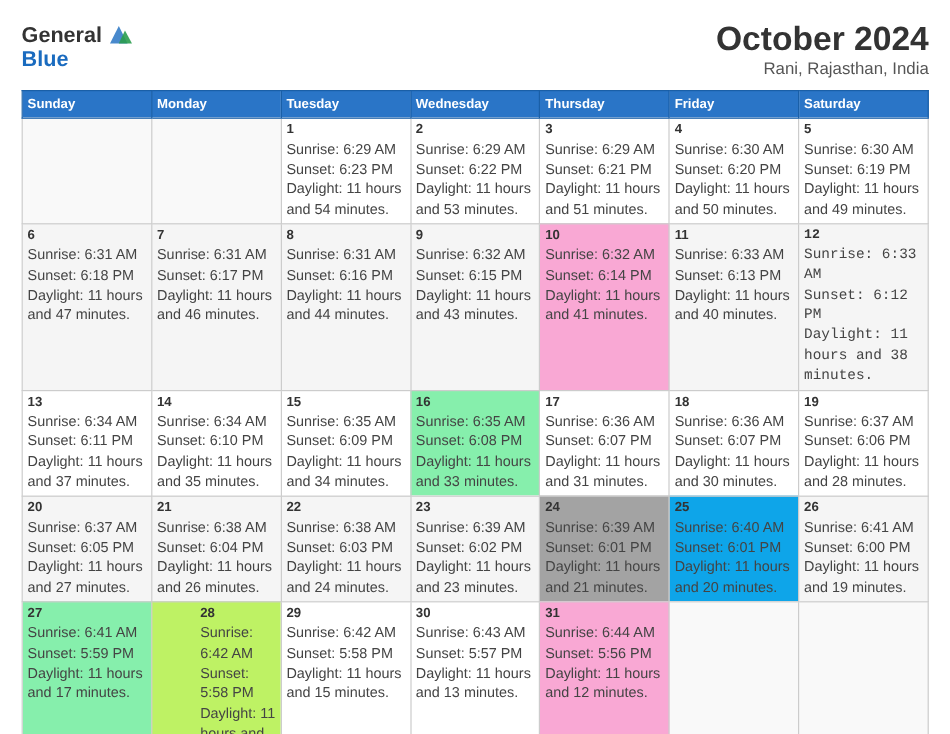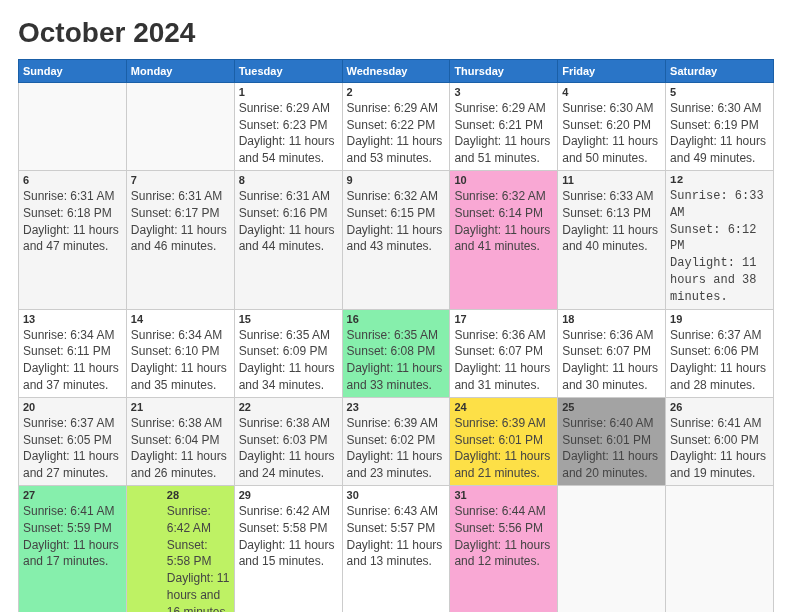--- a/index.html
+++ b/index.html
@@ -95,22 +95,35 @@
       font-size: 12px;
       color: #444;
       line-height: 1.4;
     }
   </style>
 </head>
 <body>
 
 <div class="page">
   <div class="header">
+    <div class="logo-area">
+      <div class="logo-text">
+        <span style="display:flex;align-items:center;">
+          <span class="logo-general">General</span>
+          <svg class="logo-icon" viewBox="0 0 30 30" xmlns="http://www.w3.org/2000/svg">
+            <polygon points="5,25 15,5 25,25" fill="#1a6bbf" opacity="0.8"></polygon>
+            <polygon points="15,25 22,10 30,25" fill="#2a9d4e" opacity="0.9"></polygon>
+          </svg>
+        </span>
+        <span class="logo-blue">Blue</span>
+      </div>
+    </div>
     <div class="title-area">
       <div class="month-title">October 2024</div>
+      <div class="subtitle">Rani, Rajasthan, India</div>
     </div>
   </div>
 
   <table class="calendar">
     <thead>
       <tr>
         <th>Sunday</th>
         <th>Monday</th>
         <th>Tuesday</th>
         <th>Wednesday</th>
@@ -260,27 +273,27 @@
             <div class="day-info" style="white-space: pre-line;">Sunrise: 6:38 AM
 Sunset: 6:03 PM
 Daylight: 11 hours and 24 minutes.</div>
           </td>
           <td style="background: rgb(245, 245, 245);">
             <div class="day-number">23</div>
             <div class="day-info" style="white-space: pre-line;">Sunrise: 6:39 AM
 Sunset: 6:02 PM
 Daylight: 11 hours and 23 minutes.</div>
           </td>
-          <td style="background: #fde047;">
+          <td style="background: #a3a3a3;">
             <div class="day-number">24</div>
             <div class="day-info" style="white-space: pre-line;">Sunrise: 6:39 AM
 Sunset: 6:01 PM
 Daylight: 11 hours and 21 minutes.</div>
           </td>
-          <td style="background: #a3a3a3;">
+          <td style="background: #0ea5e9;">
             <div class="day-number">25</div>
             <div class="day-info" style="white-space: pre-line;">Sunrise: 6:40 AM
 Sunset: 6:01 PM
 Daylight: 11 hours and 20 minutes.</div>
           </td>
           <td style="background: rgb(245, 245, 245);">
             <div class="day-number">26</div>
             <div class="day-info" style="white-space: pre-line;">Sunrise: 6:41 AM
 Sunset: 6:00 PM
 Daylight: 11 hours and 19 minutes.</div>

